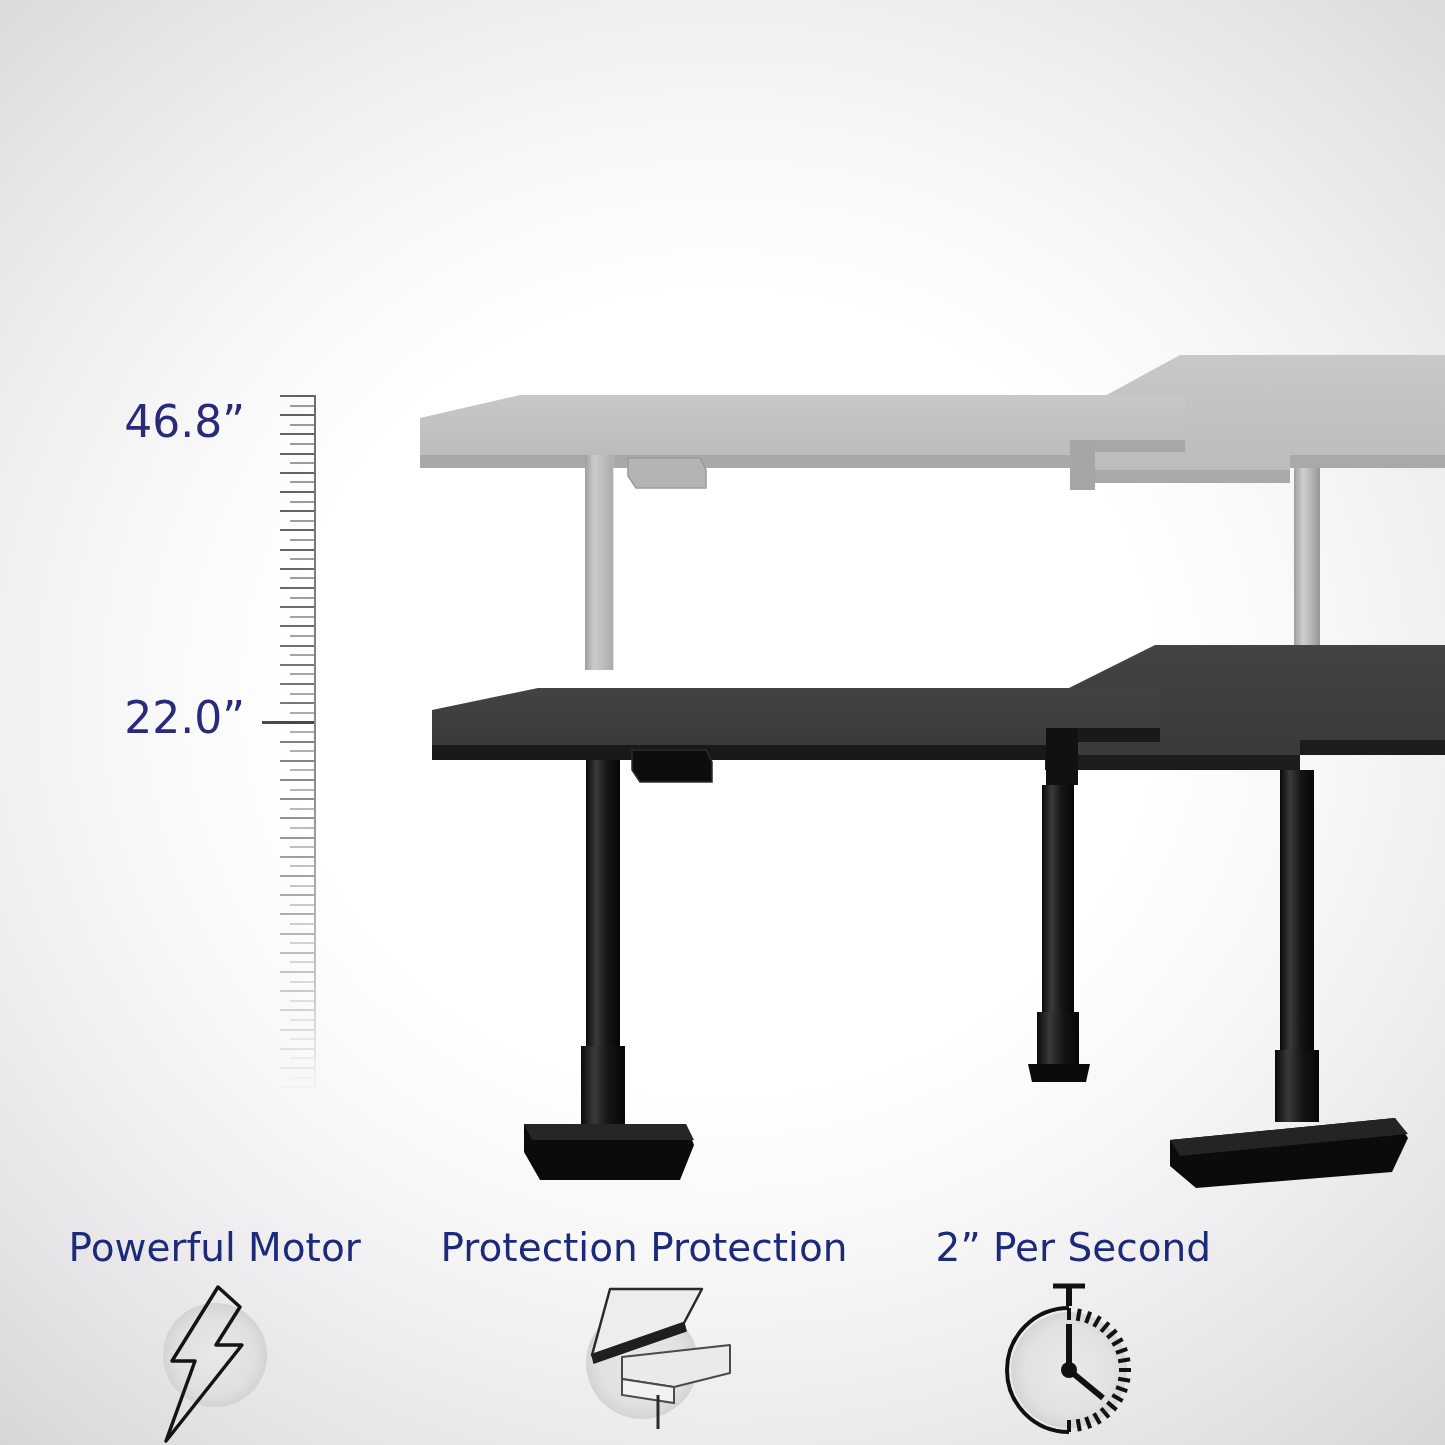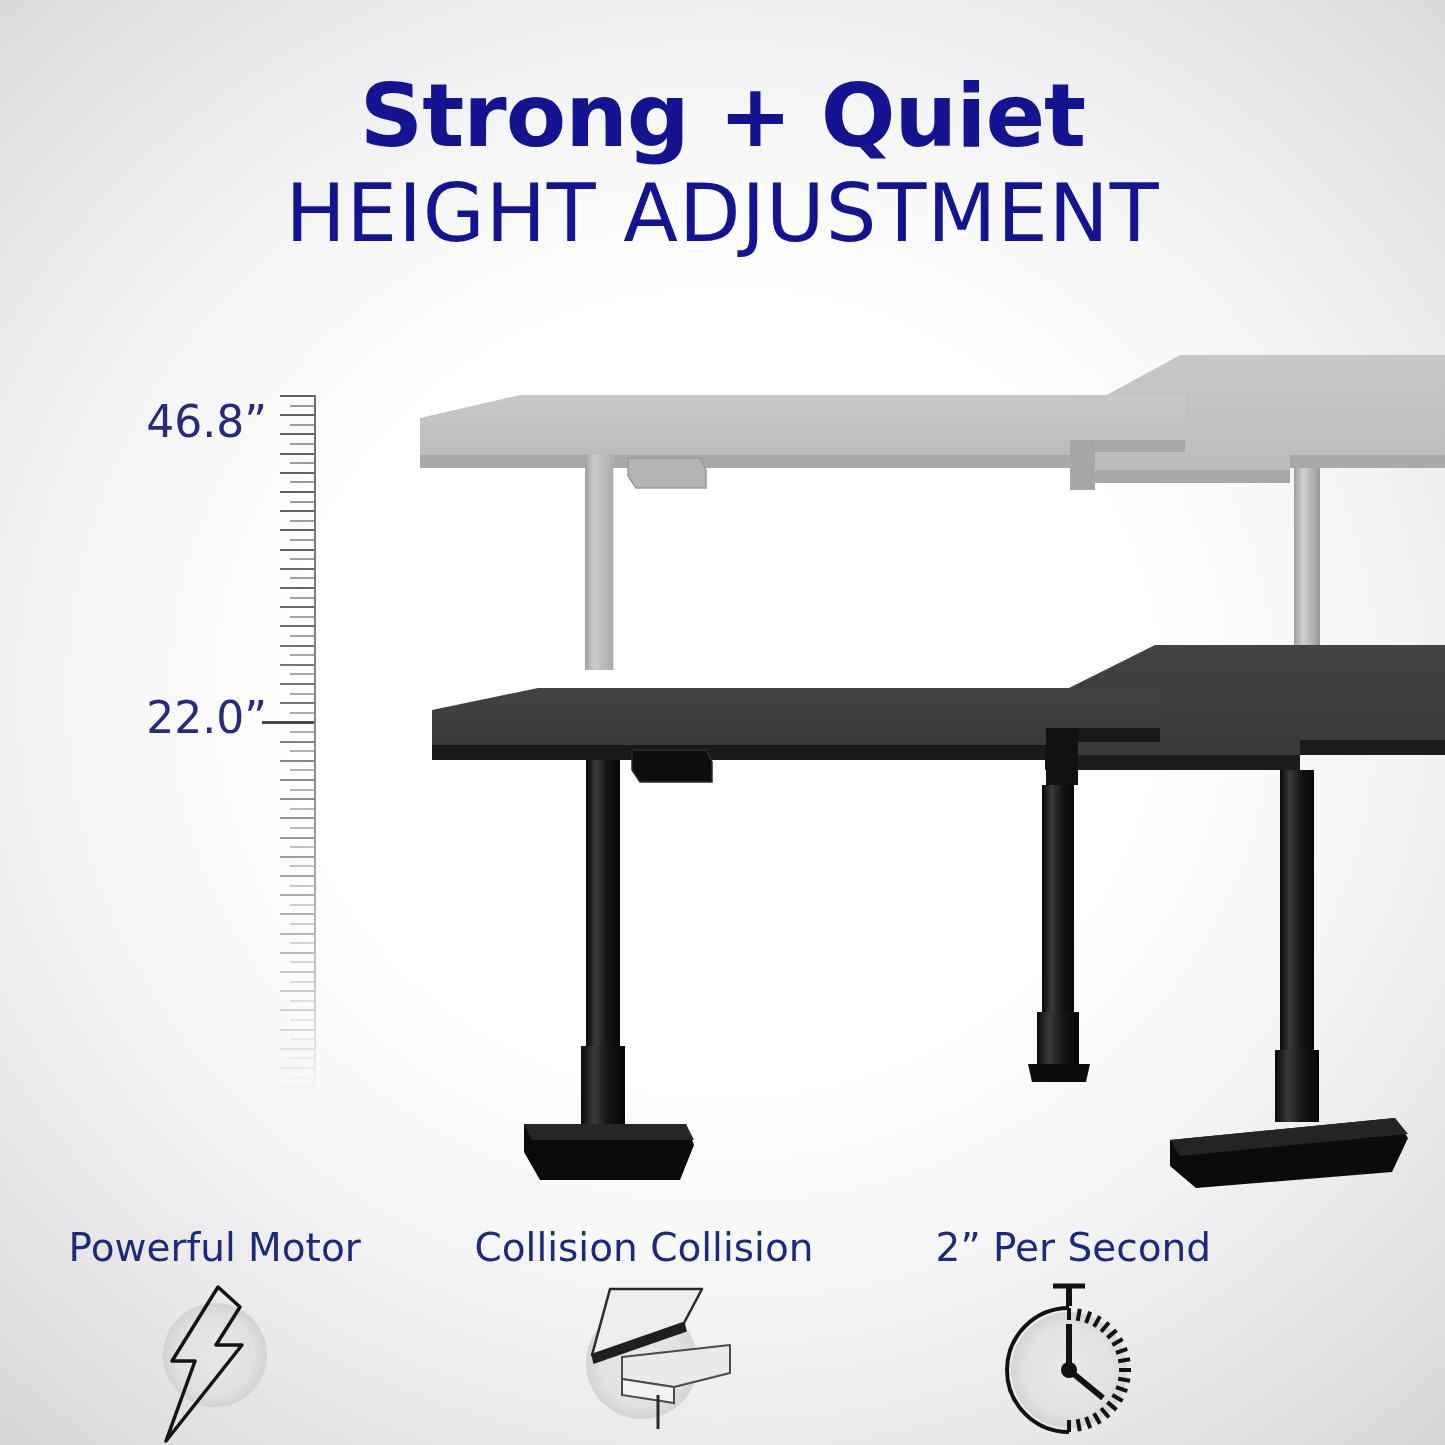--- a/index.html
+++ b/index.html
@@ -77,21 +77,20 @@
     right: 2px;
     height: 2px;
   }
   .measure-label {
     position: absolute;
     font-family: "DejaVu Sans", sans-serif;
     font-size: 44px;
     color: #2a2a7a;
     white-space: nowrap;
     text-align: right;
-    margin-left: 22px;
   }
   #label-max { left: 120px; top: 396px; width: 125px; }
   #label-min { left: 120px; top: 692px; width: 125px; }
 
   
   .desk-svg {
     position: absolute;
     left: 0;
     top: 0;
     width: 1445px;
@@ -123,24 +122,20 @@
     display: flex;
     align-items: center;
     justify-content: center;
   }
 </style>
 </head>
 <body>
 
 <div id="page">
 
-  <div class="heading-block">
-    <div class="title-main">Strong + Quiet</div>
-    <div class="title-sub">HEIGHT ADJUSTMENT</div>
-  </div>
 
   <div class="measure-label" id="label-max">46.8”</div>
   <div class="measure-label" id="label-min">22.0”</div>
 
   <div class="ruler-wrap">
     <div class="ruler-spine"></div>
     <div id="ruler-ticks">
         <div class="tick" style="top: 0px; width: 34px; background: rgba(90, 90, 90, 0.95);"></div>
         <div class="tick" style="top: 9.6px; width: 24px; background: rgba(150, 150, 150, 0.95);"></div>
         <div class="tick" style="top: 19.2px; width: 34px; background: rgba(90, 90, 90, 0.95);"></div>
@@ -306,21 +301,21 @@
               <stop offset="100%" stop-color="#d3d3d3"></stop>
             </radialGradient>
           </defs>
           <circle cx="95" cy="72" r="52" fill="url(#circGradA)"></circle>
           <path d="M98 4 L52 78 L75 78 L46 158 L122 62 L96 62 L120 24 Z" fill="none" stroke="#141414" stroke-width="3.5" stroke-linejoin="round"></path>
         </svg>
       </div>
     </div>
 
     <div class="feature">
-      <div class="feature-label">Collision Collision</div>
+      <div class="feature-label">Protection Protection</div>
       <div class="feature-icon">
         <svg width="220" height="165" viewBox="0 0 220 165">
           <defs>
             <radialGradient id="circGradB" cx="50%" cy="50%" r="50%">
               <stop offset="0%" stop-color="#e8e8e8"></stop>
               <stop offset="75%" stop-color="#e1e1e1"></stop>
               <stop offset="100%" stop-color="#d4d4d4"></stop>
             </radialGradient>
           </defs>
           <circle cx="108" cy="80" r="56" fill="url(#circGradB)"></circle>

